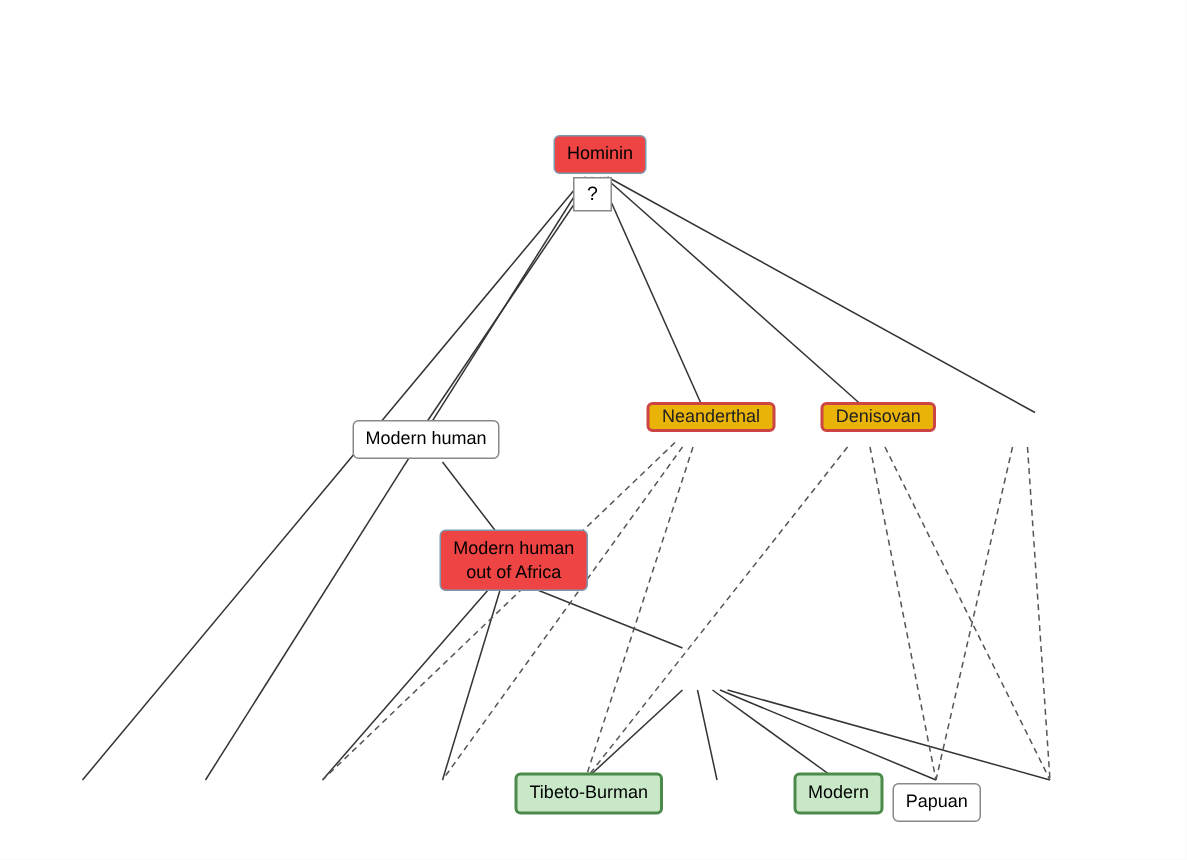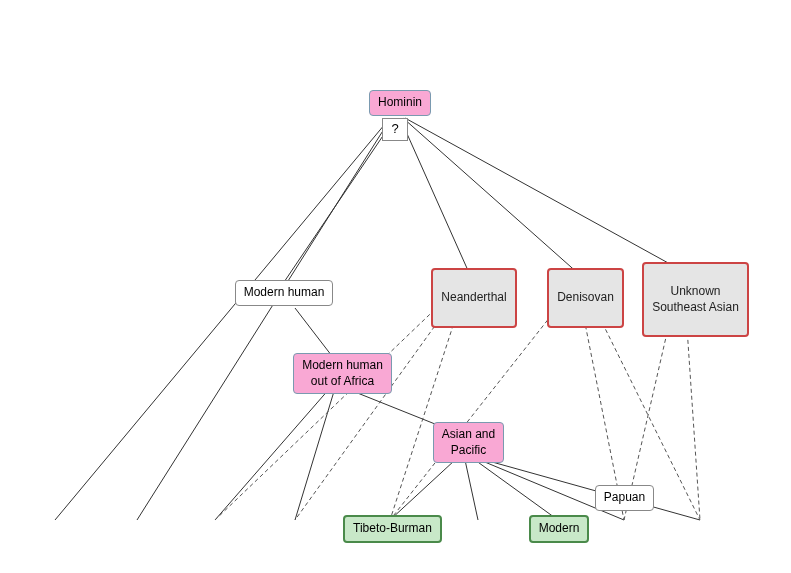--- a/index.html
+++ b/index.html
@@ -26,33 +26,33 @@
     .node {
       position: absolute;
       text-align: center;
       font-size: 12px;
       line-height: 1.3;
       display: flex;
       align-items: center;
       justify-content: center;
     }
     .node-blue {
-      background: #f9a8d4;
+      background: #ef4444;
       border: 1px solid #7a9ab0;
       border-radius: 4px;
       padding: 4px 8px;
       text-align: center;
       font-size: 12px;
       line-height: 1.3;
     }
     .node-red {
-      background: #e5e5e5;
+      background: #eab308;
       border: 2px solid #cc4444;
       border-radius: 4px;
-      padding: 20px 8px;
+      padding: 0 8px;
       text-align: center;
       font-size: 12px;
       line-height: 1.3;
       color: #222;
     }
     .node-green {
       background: #c8e8c8;
       border: 2px solid #4a8a4a;
       border-radius: 4px;
       padding: 4px 8px;
@@ -147,39 +147,33 @@
   </div>
 
   <div class="node" style="left: 424px; top: 268px; width: 100px;">
     <div class="node-red">Neanderthal</div>
   </div>
 
   <div class="node" style="left: 543px; top: 268px; width: 85px;">
     <div class="node-red">Denisovan</div>
   </div>
 
-  <div class="node" style="left: 638px; top: 262px; width: 115px;">
-    <div class="node-red">Unknown<br>Southeast Asian</div>
-  </div>
 
-  <div class="node" style="left: 421px; top: 422px; width: 95px;">
-    <div class="node-blue">Asian and<br>Pacific</div>
-  </div>
 
 
 
 
 
   <div class="node" style="left: 340px; top: 515px; width: 105px;">
     <div class="node-green">Tibeto-Burman</div>
   </div>
 
 
   <div class="node" style="left: 530px; top: 515px; width: 58px;">
     <div class="node-green">Modern</div>
   </div>
 
-  <div class="node" style="left: 592px; top: 485px; width: 65px;">
+  <div class="node" style="left: 592px; top: 522px; width: 65px;">
     <div class="node-plain">Papuan</div>
   </div>
 
 
 </div>
 
 </body></html>

